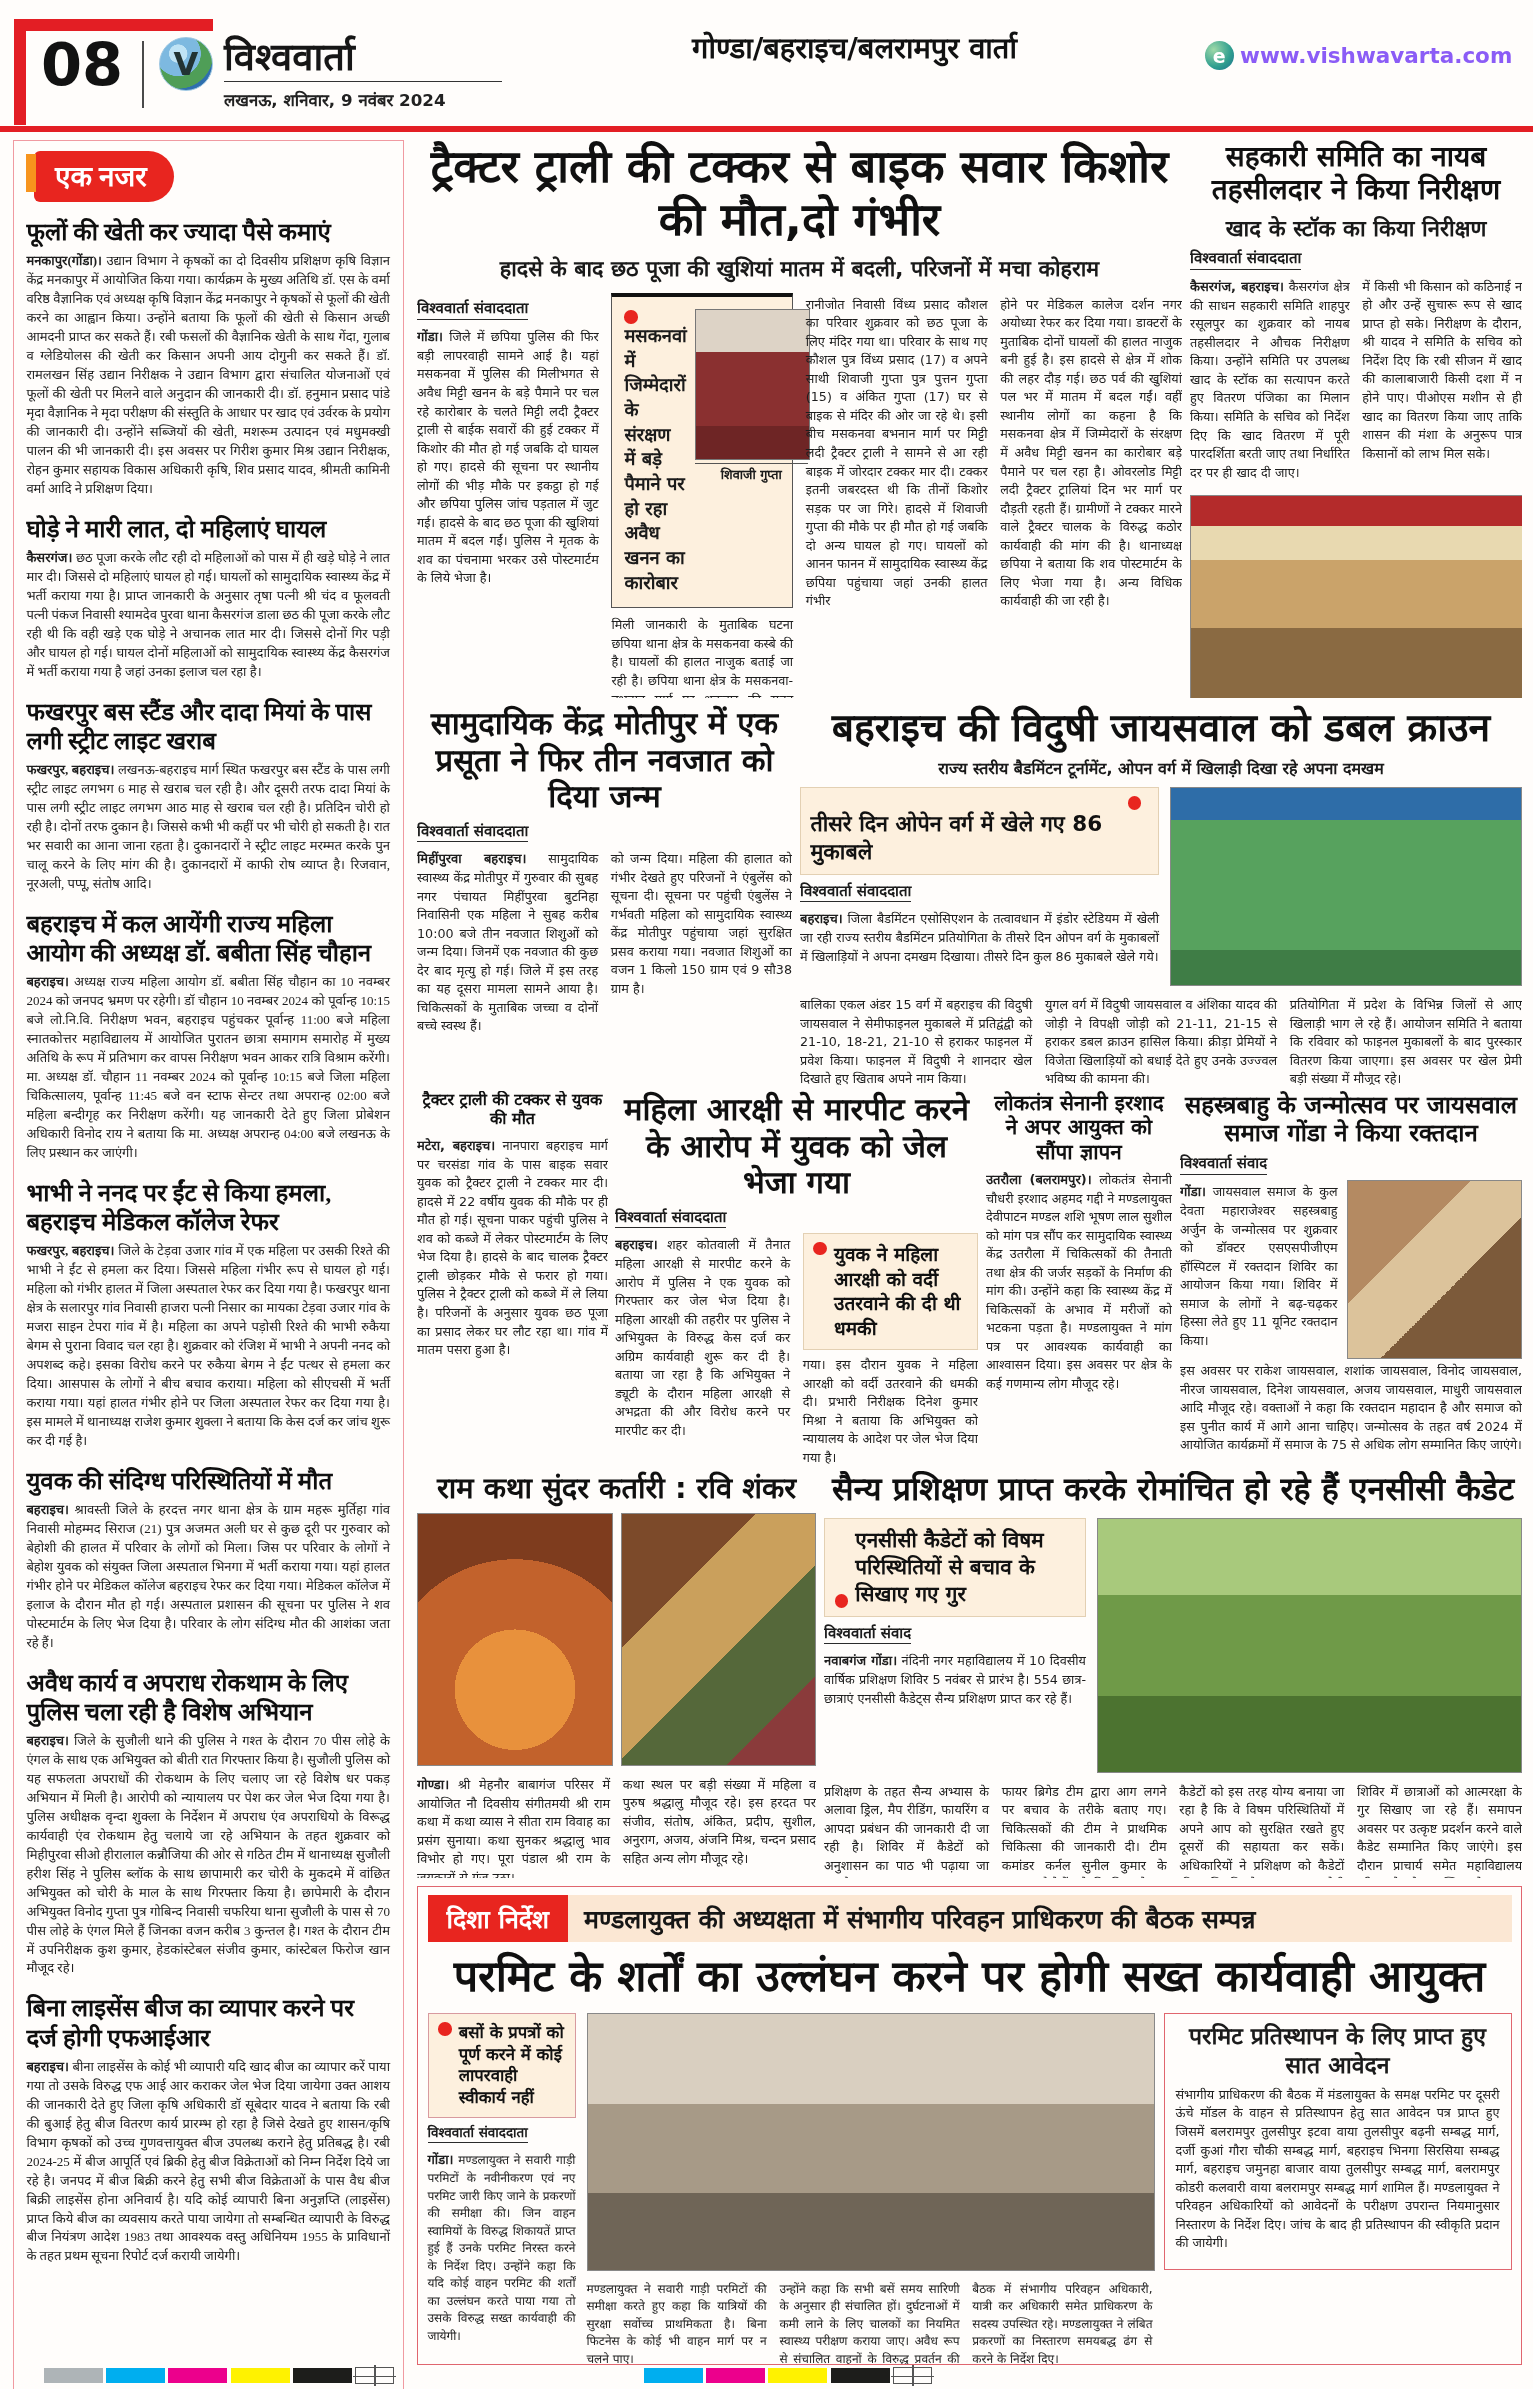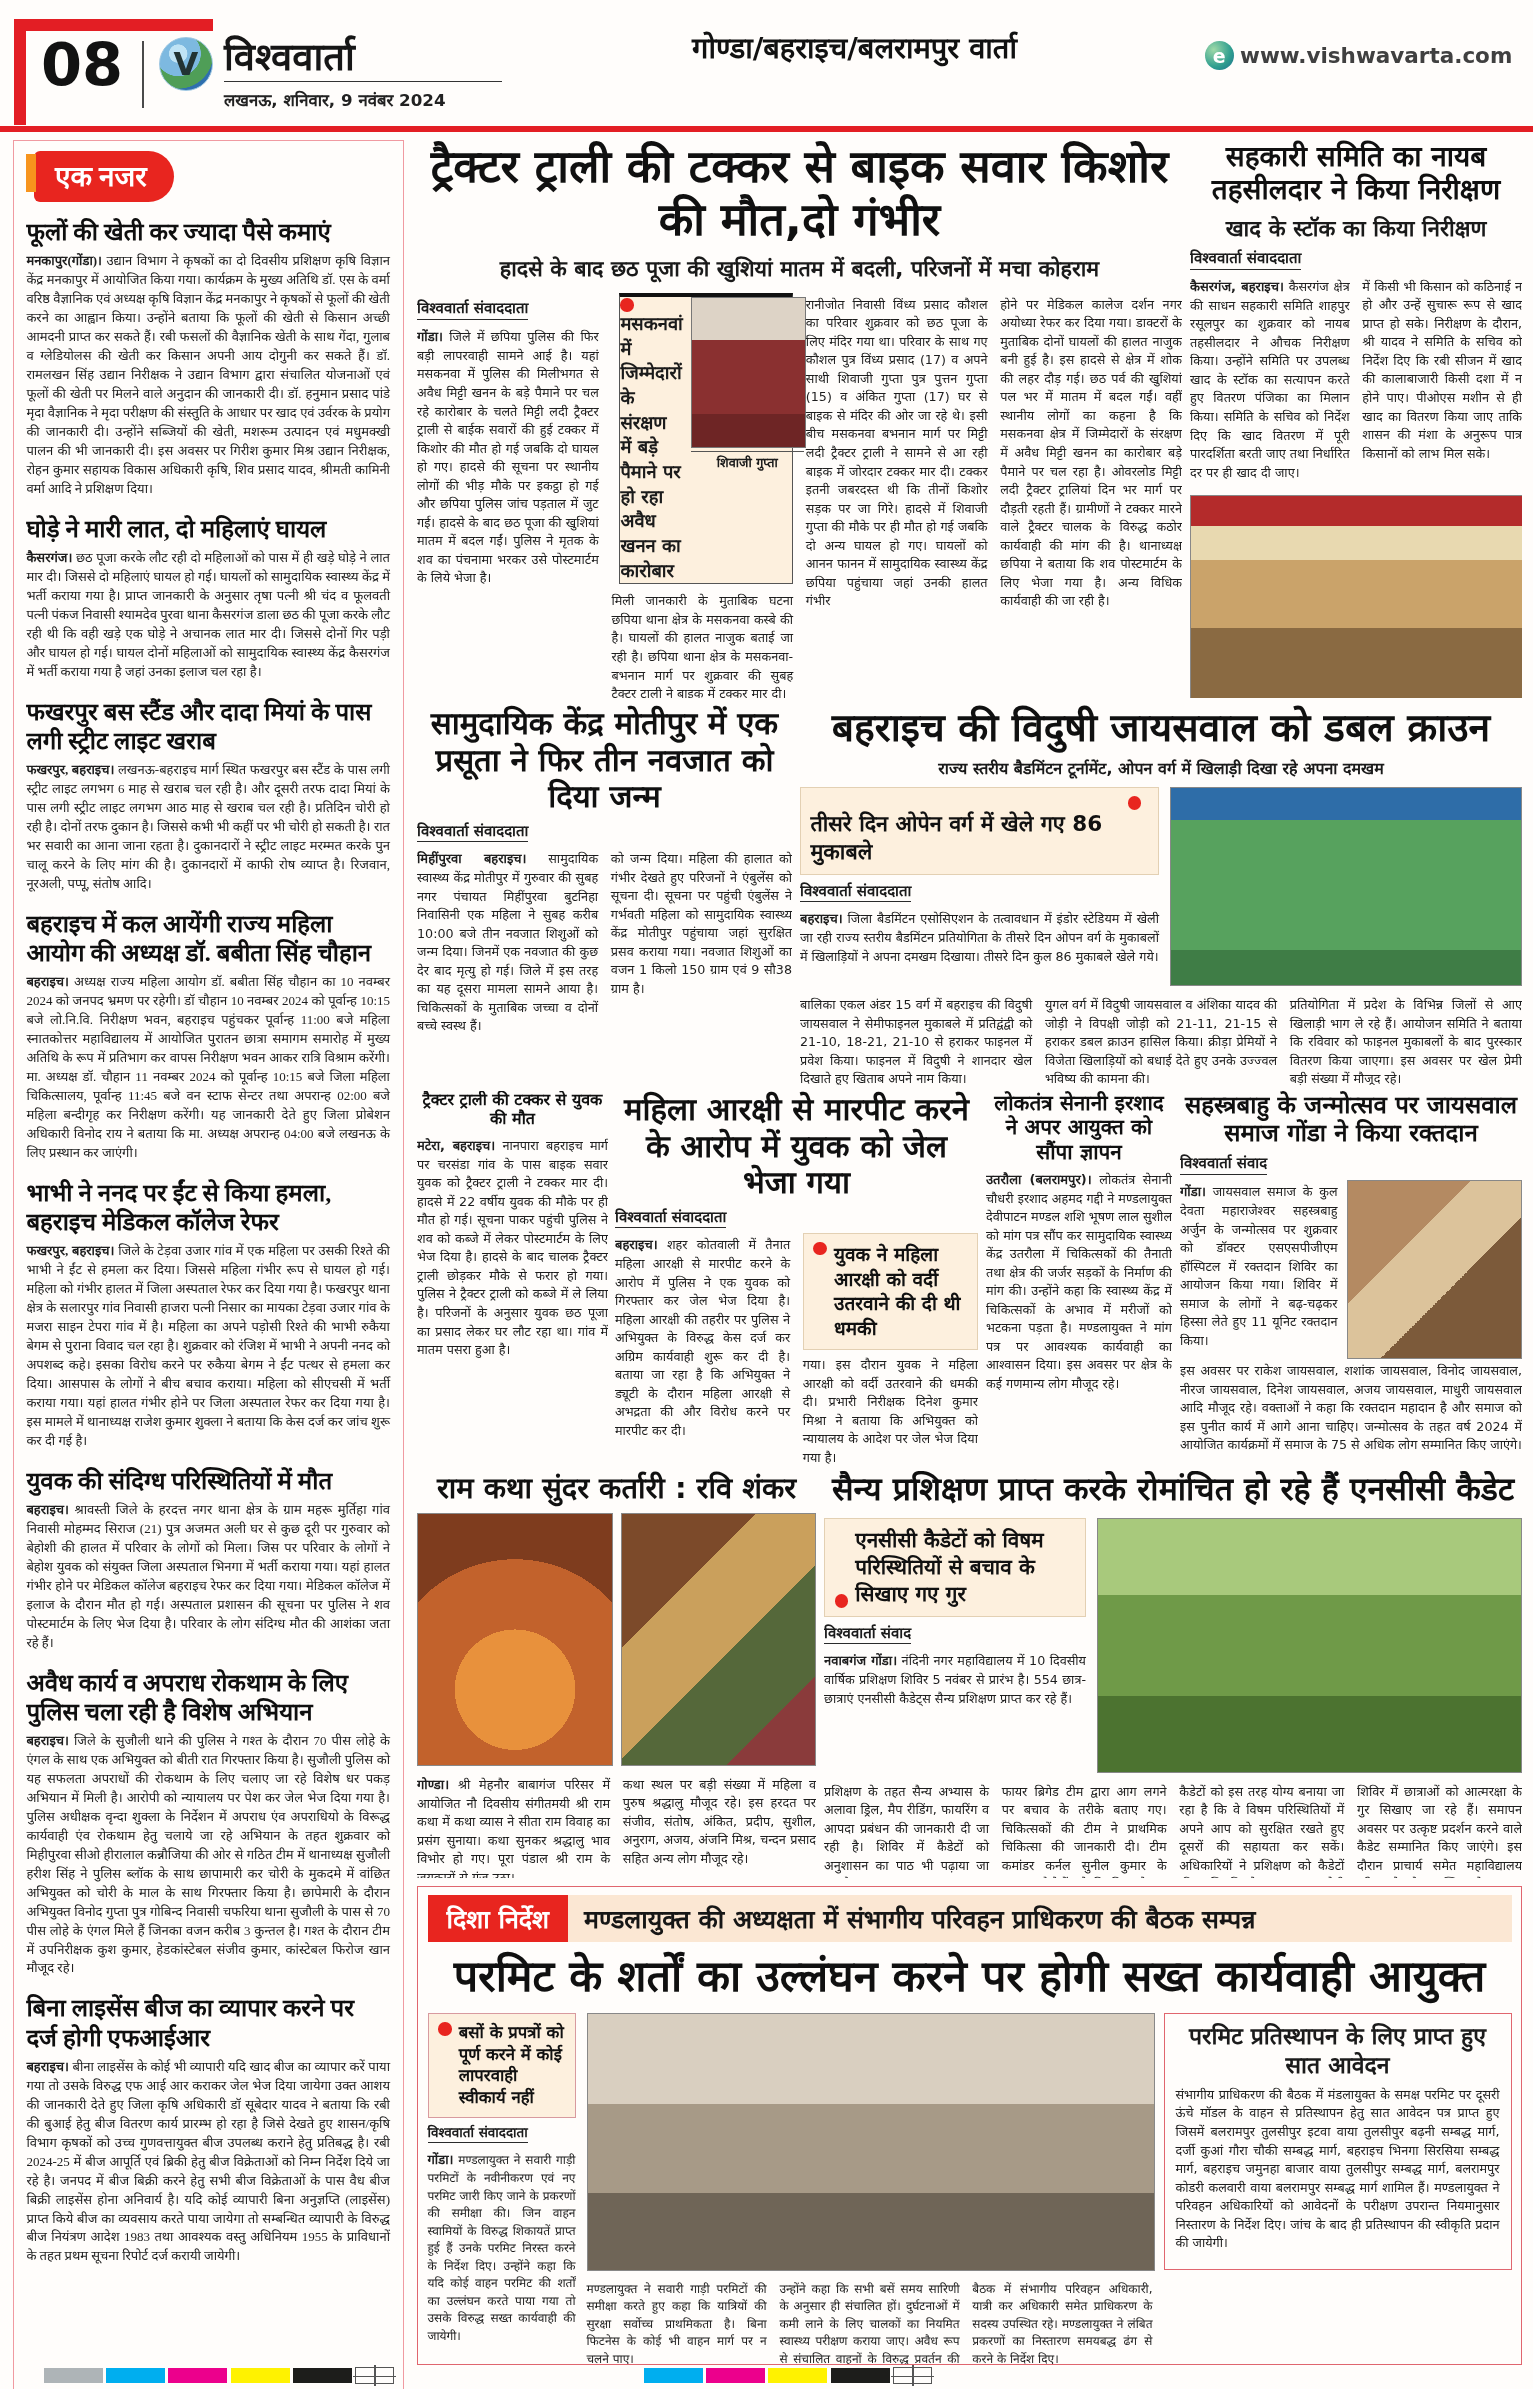--- a/index.html
+++ b/index.html
@@ -16,21 +16,21 @@
   .globe span{font-size:32px;font-weight:bold;color:#233;}
   .masthead{position:absolute;left:224px;top:29px;font-size:38px;font-weight:bold;color:#161616;}
   .datebar{position:absolute;left:224px;top:81px;font-size:16.7px;font-weight:bold;color:#222;
            border-top:1.6px solid #333;padding-top:6.4px;width:278px;}
   .section-title{position:absolute;left:612px;top:27px;width:485px;text-align:center;
                  font-size:29px;font-weight:bold;color:#111;}
   .site{position:absolute;right:20.7px;top:41px;display:flex;align-items:center;gap:6.4px;}
   .site .eicon{width:29px;height:29px;border-radius:50%;
         background:radial-gradient(circle at 30% 30%,#9fd9a8,#2f9e8f 60%,#1b6e8f);
         color:#fff;font-size:19px;font-weight:bold;display:flex;align-items:center;justify-content:center;}
-  .site .url{font-size:21.5px;font-weight:bold;color:#404040;}
+  .site .url{font-size:21.5px;font-weight:bold;color:#8b5cf6;}
   .redbar{position:absolute;left:0;top:126px;width:100%;height:6.4px;background:#e31e24;}
   
   .abs{position:absolute;box-sizing:border-box;overflow:hidden;}
   .hl{font-weight:bold;color:#101010;text-align:center;line-height:1.18;margin:0;}
   .sub{font-weight:bold;color:#1a1a1a;text-align:center;margin:6.4px 0 0;}
   .byline{font-weight:bold;font-size:15px;border-bottom:1.6px solid #2a2a2a;display:inline-block;
           padding-bottom:1.6px;margin:4.8px 0 4.8px;}
   p.body{font-size:12.7px;line-height:1.46;text-align:justify;margin:3.2px 0 8px;color:#1d1d1d;}
   p.body b{font-size:13px;}
   .cols{display:flex;gap:12.7px;}
@@ -41,21 +41,21 @@
           margin-right:7.2px;vertical-align:middle;flex:none;}
   .photo{border:0.8px solid #888;}
   
   .rail{left:12.7px;top:140px;width:391px;height:2372px;border:1.6px solid #f09aa1;padding:9.5px 12.7px;font-family:Liberation Serif, serif;}
   .one-look{display:inline-block;background:#e8251f;color:#fff;font-size:28px;font-weight:bold;
             padding:5.6px 27px 8px 20.7px;border-radius:6.4px 27px 27px 6.4px;position:relative;margin-left:8px;}
   .one-look:before{content:"";position:absolute;left:-8px;top:3.2px;width:9.5px;height:38px;background:#f7941d;}
   .rail h2{font-size:24px;line-height:1.22;margin:16px 0 4.8px;color:#0f0f0f;}
   .rail p.body{font-size:13px;}
   
-  .inset{border:1.6px solid #555;border-top:4px solid #111;background:#fdf0de;padding:0;display:flex;gap:8px;margin-left:8px;}
+  .inset{border:1.6px solid #555;border-top:4px solid #111;background:#fdf0de;padding:12px;display:flex;gap:8px;}
   .inset .txt{font-size:18.3px;font-weight:bold;line-height:1.35;}
   .portrait{width:113px;flex:none;}
   .portrait .img{width:113px;height:149px;border:0.8px solid #777;
      background:linear-gradient(180deg,#ddd3c6 0 28%,#8a3030 28% 78%,#6e2525 78%);}
   .portrait .cap{font-size:12.7px;font-weight:bold;text-align:center;border-top:0.8px solid #555;margin-top:3.2px;padding-top:1.6px;}
   
   .ph-coop{background:linear-gradient(180deg,#b42b2b 0 14%,#e8d9b0 14% 30%,#caa36a 30% 62%,#8a6a42 62%);}
   .ph-badminton{background:linear-gradient(180deg,#2e6da8 0 16%,#57a25e 16% 82%,#3f7d46 82%);}
   .ph-group{background:linear-gradient(135deg,#b48a62 0 35%,#dcc39b 35% 60%,#7c5a3a 60%);}
   .ph-crowd{background:radial-gradient(circle at 50% 70%,#e8913c 0 30%,#c2622c 30% 65%,#7e3c1e 65%);}

